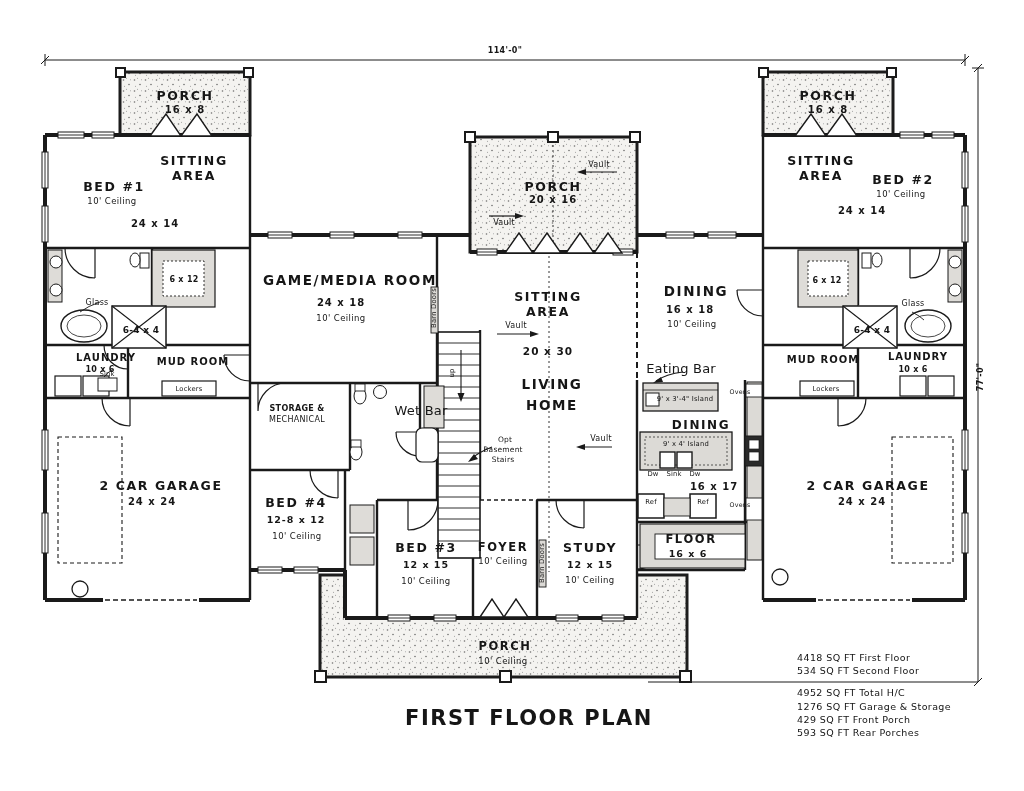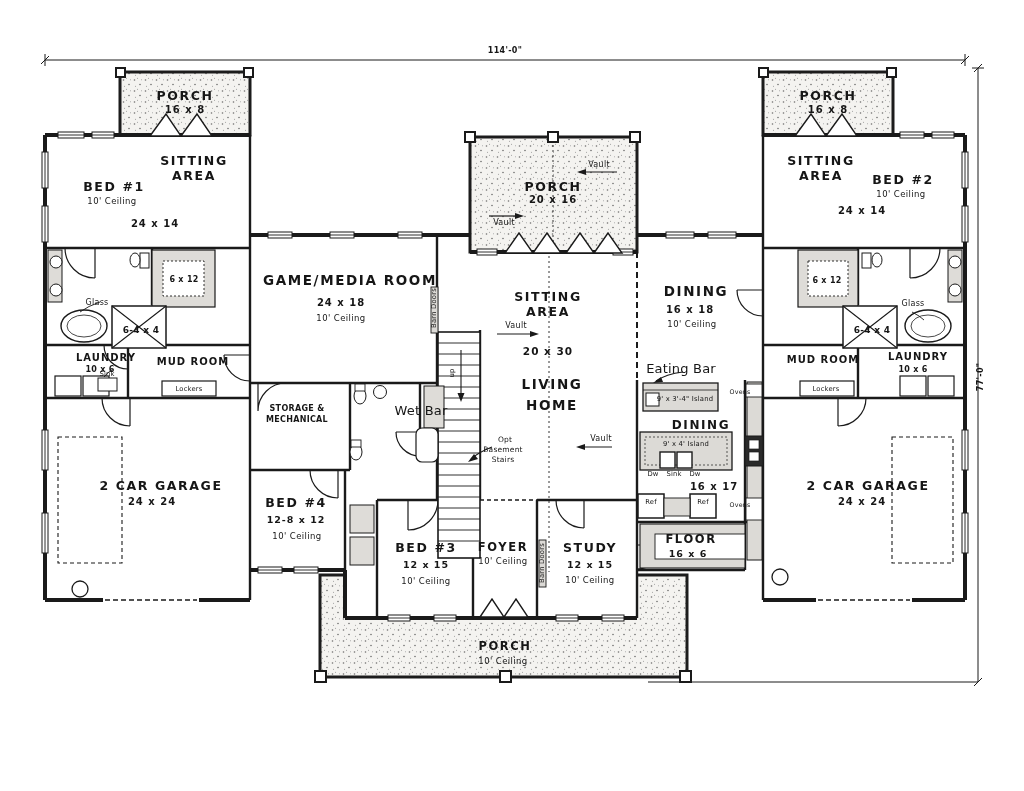--- a/index.html
+++ b/index.html
@@ -283,23 +283,33 @@
     <line x1="41" y1="64" x2="49" y2="56"></line>
         <line x1="961" y1="64" x2="969" y2="56"></line>
     <line x1="978" y1="68" x2="978" y2="682"></line>
     <line x1="972" y1="68" x2="984" y2="68"></line>
     <line x1="974" y1="72" x2="982" y2="64"></line>
         <line x1="974" y1="686" x2="982" y2="678"></line>
     <line x1="648" y1="682" x2="978" y2="682"></line>
   </g>
 </svg>
 
+<div class="lbl big" style="left:529px;top:718px">FIRST FLOOR PLAN</div>
 <div class="lbl sm" style="left:505px;top:51px;font-weight:bold">114'-0"</div>
 <div class="lbl rot sm" style="left:981px;top:377px;font-weight:bold">77'-0"</div>
 
+<div id="sqft">
+  <div>4418 SQ FT First Floor</div>
+  <div>534 SQ FT Second Floor</div>
+  <div class="gap"></div>
+  <div>4952 SQ FT Total H/C</div>
+  <div>1276 SQ FT Garage &amp; Storage</div>
+  <div>429 SQ FT Front Porch</div>
+  <div>593 SQ FT Rear Porches</div>
+</div>
 
 <div class="lbl room" style="left:185px;top:96px">PORCH</div>
 <div class="lbl dim" style="left:185px;top:110px">16 x 8</div>
 <div class="lbl room" style="left:828px;top:96px">PORCH</div>
 <div class="lbl dim" style="left:828px;top:110px">16 x 8</div>
 <div class="lbl room" style="left:553px;top:187px">PORCH</div>
 <div class="lbl dim" style="left:553px;top:200px">20 x 16</div>
 <div class="lbl room" style="left:505px;top:647px;font-size:11.5px">PORCH</div>
 <div class="lbl ceil" style="left:503px;top:661px">10' Ceiling</div>
 
@@ -332,21 +342,21 @@
 <div class="lbl dim" style="left:918px;top:357px">LAUNDRY</div>
 <div class="lbl sm" style="left:913px;top:370px;font-weight:bold">10 x 6</div>
 <div class="lbl room" style="left:868px;top:486px">2 CAR GARAGE</div>
 <div class="lbl dim" style="left:862px;top:502px">24 x 24</div>
 
 <div class="lbl room" style="left:350px;top:281px;font-size:13.5px">GAME/MEDIA ROOM</div>
 <div class="lbl dim" style="left:341px;top:303px">24 x 18</div>
 <div class="lbl ceil" style="left:341px;top:318px">10' Ceiling</div>
 <div class="lbl rot tiny" style="left:434px;top:308px">Barn Doors</div>
 <div class="lbl sm" style="left:297px;top:409px;font-weight:bold">STORAGE &amp;</div>
-<div class="lbl sm" style="left:297px;top:420px;font-weight:bold">MECHANICAL</div>
+<div class="lbl sm" style="left:297px;top:420px;font-weight:normal">MECHANICAL</div>
 <div class="lbl tiny" style="left:421px;top:410px;font-size:13px">Wet Bar</div>
 <div class="lbl rot tiny" style="left:452px;top:373px">up</div>
 <div class="lbl tiny" style="left:505px;top:440px;font-size:7.5px">Opt</div>
 <div class="lbl tiny" style="left:503px;top:450px;font-size:7.5px">Basement</div>
 <div class="lbl tiny" style="left:503px;top:460px;font-size:7.5px">Stairs</div>
 
 <div class="lbl room" style="left:548px;top:297px">SITTING</div>
 <div class="lbl room" style="left:548px;top:312px">AREA</div>
 <div class="lbl sm" style="left:516px;top:326px">Vault</div>
 <div class="lbl dim" style="left:548px;top:351px;font-size:10.5px">20 x 30</div>

